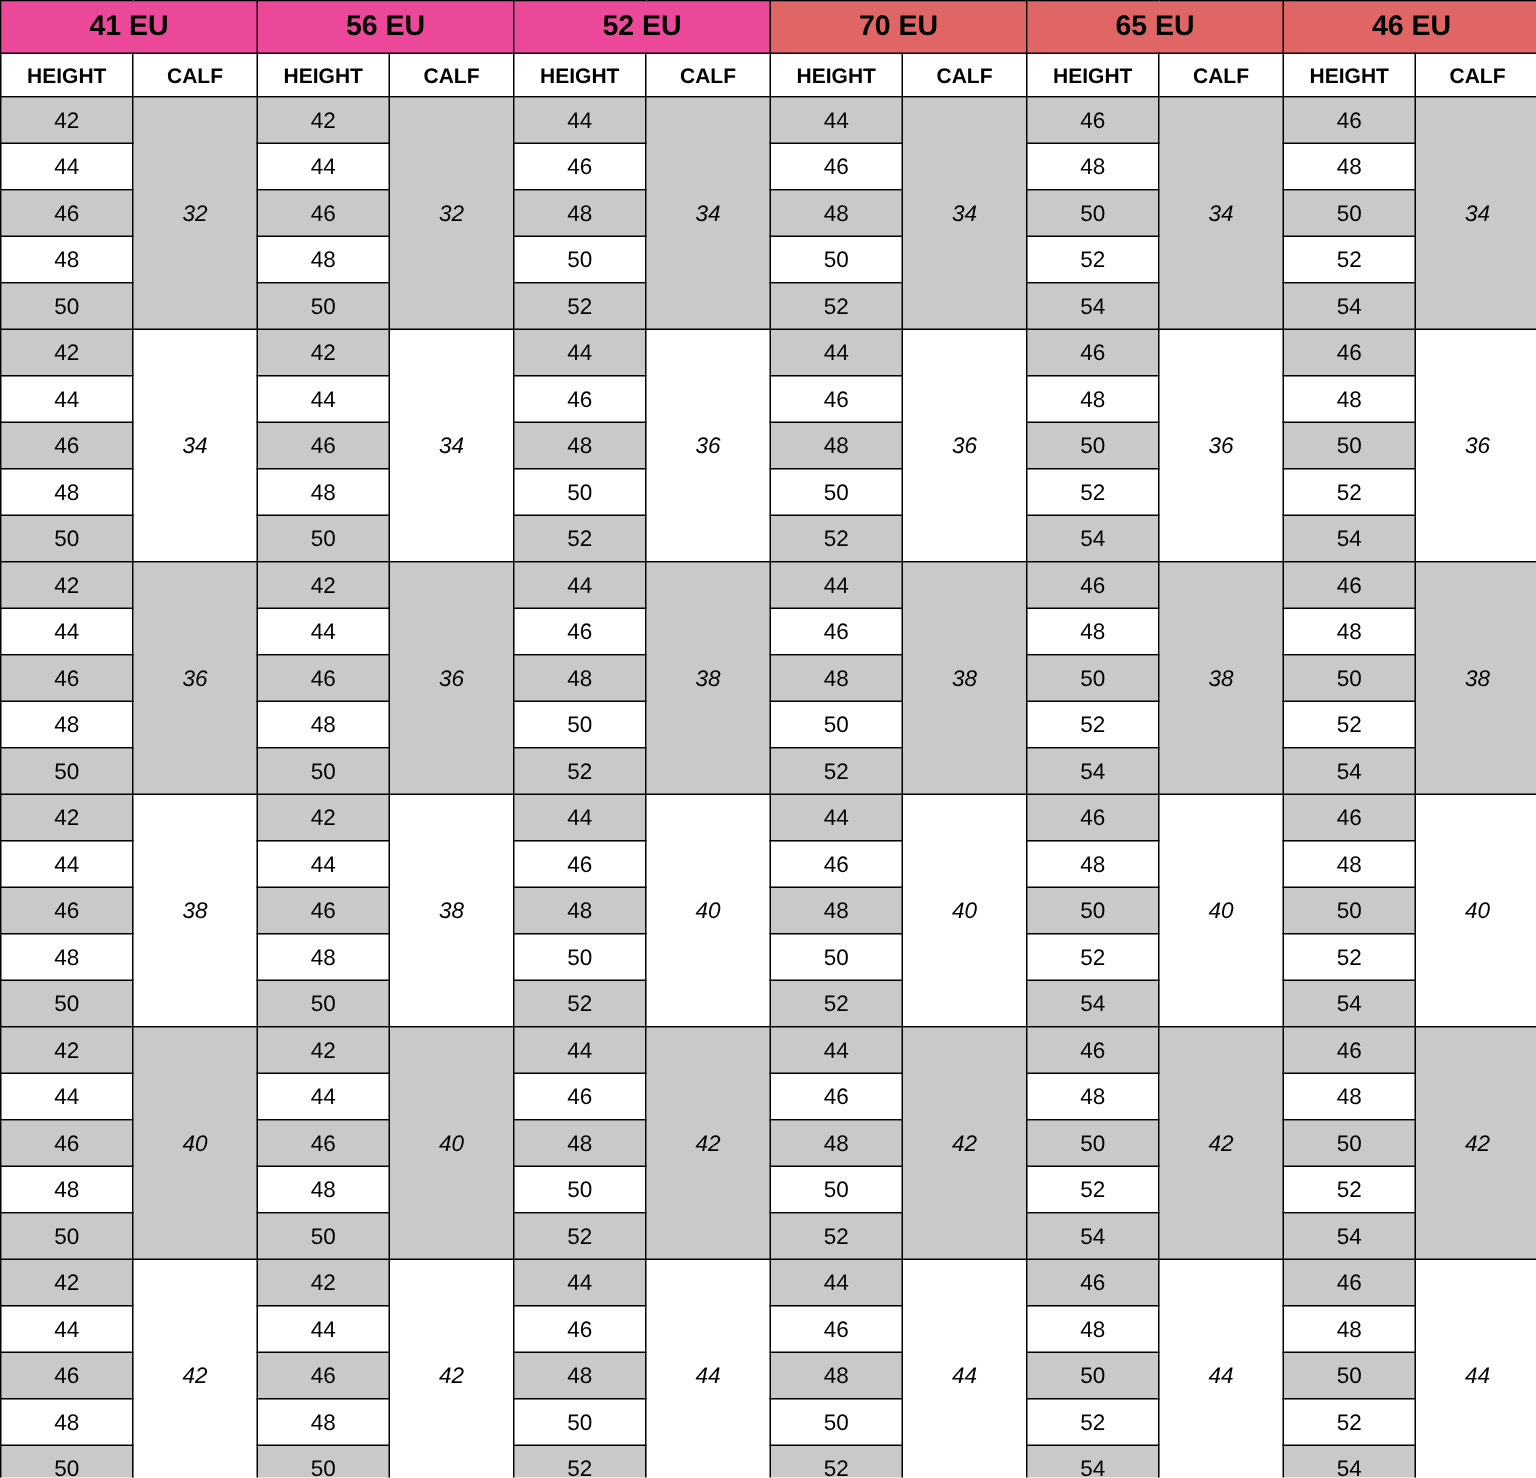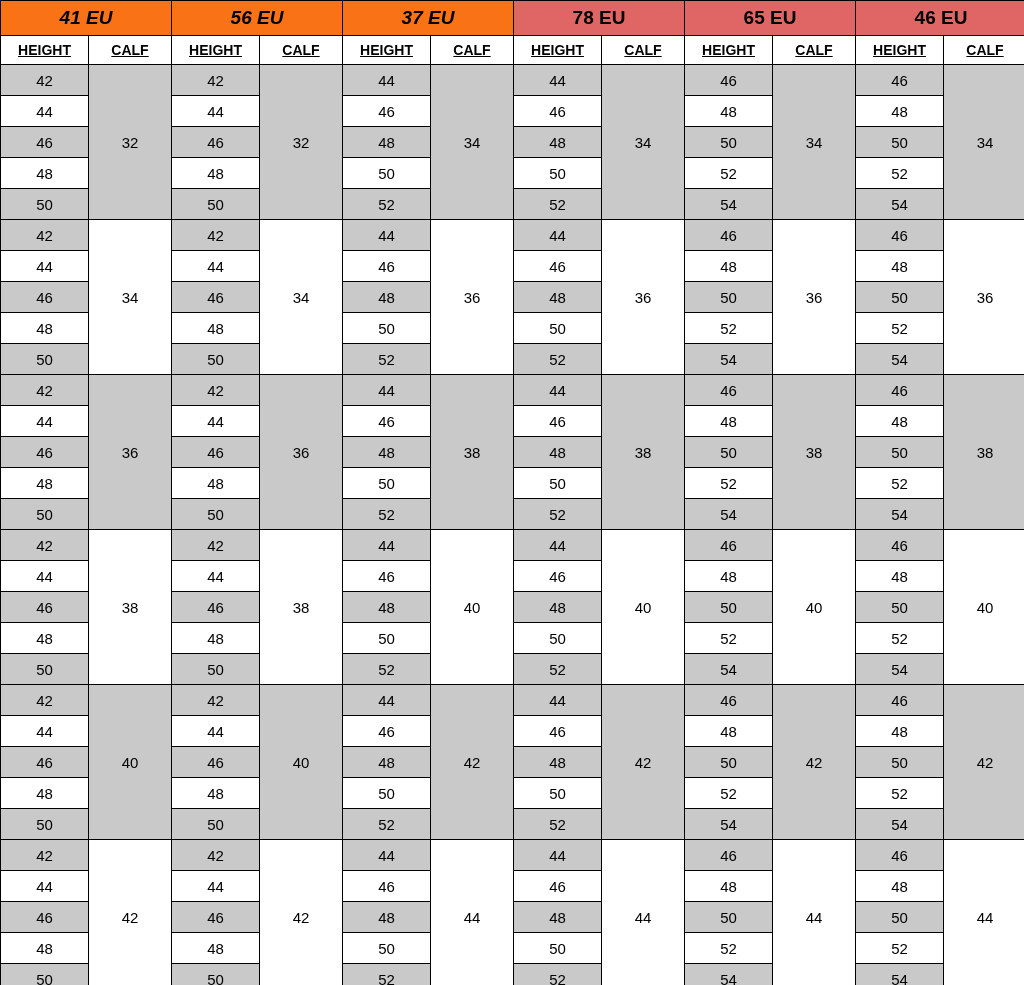--- a/index.html
+++ b/index.html
@@ -23,40 +23,40 @@
     text-align: center;
     vertical-align: middle;
     padding: 0;
   }
   .eu-head {
     height: 34px;
     font-size: 19px;
     font-weight: bold;
     color: #000000;
   }
-  .eu-orange { background: #f97316; font-style: italic; }
+  .eu-orange { background: #ec4899; }
   .eu-red { background: #e06666; }
   .sub-head {
     height: 28px;
     font-size: 14px;
     font-weight: bold;
     background: #ffffff;
     color: #000000;
-    text-decoration: underline;
   }
   .height-cell {
     height: 30px;
     font-size: 15px;
     color: #000000;
   }
   .grey { background: #c9c9c9; }
   .white { background: #ffffff; }
   .calf-cell {
     font-size: 15px;
     color: #000000;
+    font-style: italic;
   }
   .col-h { width: 88px; }
   .col-c { width: 83px; }
 </style>
 </head>
 <body>
 
 <table id="size-table">
   <colgroup>
     <col class="col-h">
@@ -69,22 +69,22 @@
       <col class="col-c">
     <col class="col-h">
       <col class="col-c">
     <col class="col-h">
       <col class="col-c">
   </colgroup>
   <thead>
     <tr>
       <th class="eu-head eu-orange" colspan="2">41 EU</th>
       <th class="eu-head eu-orange" colspan="2">56 EU</th>
-      <th class="eu-head eu-orange" colspan="2">37 EU</th>
-      <th class="eu-head eu-red" colspan="2">78 EU</th>
+      <th class="eu-head eu-orange" colspan="2">52 EU</th>
+      <th class="eu-head eu-red" colspan="2">70 EU</th>
       <th class="eu-head eu-red" colspan="2">65 EU</th>
       <th class="eu-head eu-red" colspan="2">46 EU</th>
     </tr>
     <tr>
       <th class="sub-head">HEIGHT</th>
       <th class="sub-head">CALF</th>
       <th class="sub-head">HEIGHT</th>
       <th class="sub-head">CALF</th>
       <th class="sub-head">HEIGHT</th>
       <th class="sub-head">CALF</th>

